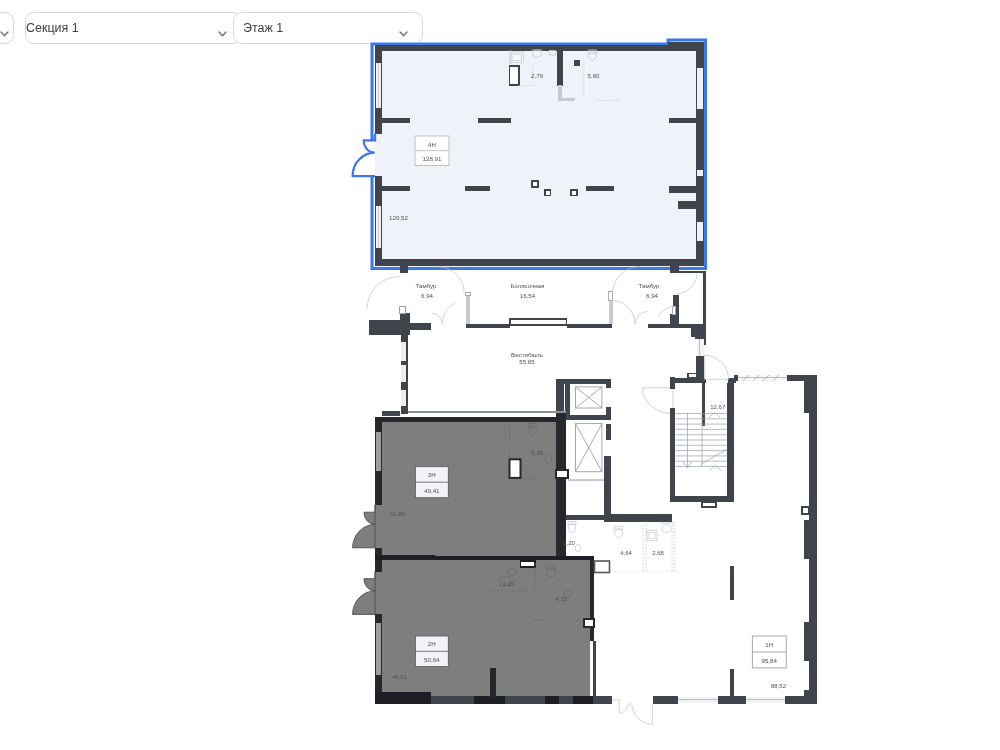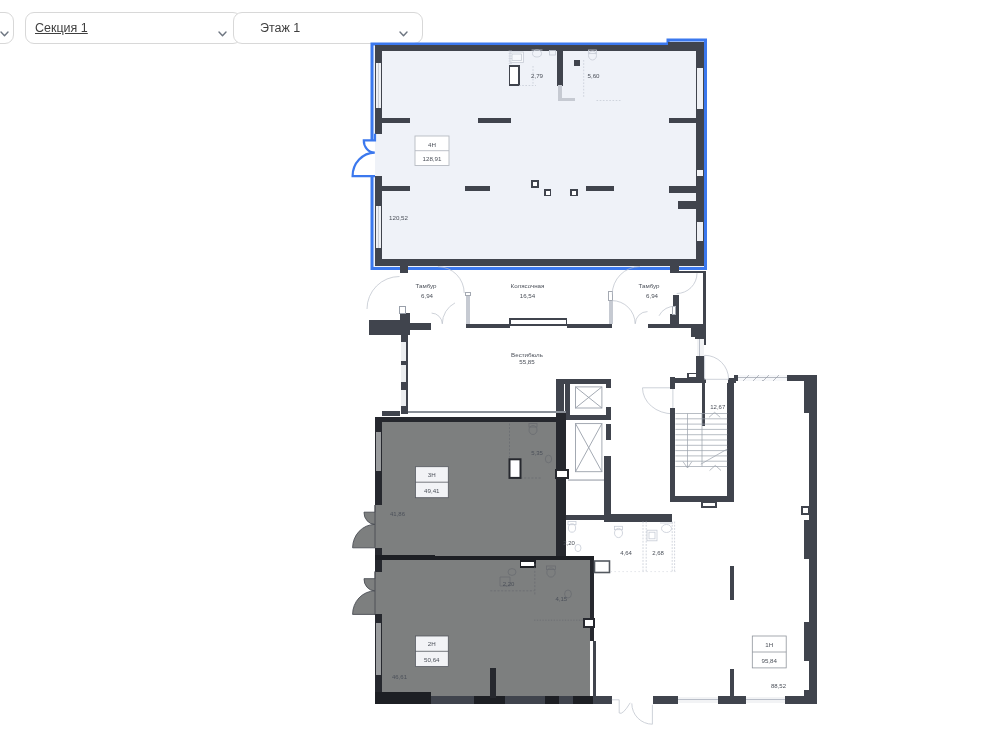--- a/index.html
+++ b/index.html
@@ -12,27 +12,27 @@
 </style>
 </head>
 <body>
 
 <div class="dd" style="left:-30px;width:44px;">
   <span class="chev" style="right:4px;"><svg width="9" height="6" viewBox="0 0 9 6">
         <path d="M1 1 L4.5 4.8 L8 1" fill="none" stroke="#6d7580" stroke-width="1.4" stroke-linecap="round" stroke-linejoin="round"></path>
       </svg></span>
 </div>
 
-<div class="dd" style="left:25px;width:217px;padding-left:9px;text-decoration:underline;">Секция 1
+<div class="dd" style="left:25px;width:217px;">Секция 1
   <span class="chev"><svg width="9" height="6" viewBox="0 0 9 6">
         <path d="M1 1 L4.5 4.8 L8 1" fill="none" stroke="#6d7580" stroke-width="1.4" stroke-linecap="round" stroke-linejoin="round"></path>
       </svg></span>
 </div>
 
-<div class="dd" style="left:233px;width:190px;padding-left:26px;">Этаж 1
+<div class="dd" style="left:233px;width:190px;padding-left:9px;">Этаж 1
   <span class="chev"><svg width="9" height="6" viewBox="0 0 9 6">
         <path d="M1 1 L4.5 4.8 L8 1" fill="none" stroke="#6d7580" stroke-width="1.4" stroke-linecap="round" stroke-linejoin="round"></path>
       </svg></span>
 </div>
 
 <svg id="plan" width="1000" height="750" viewBox="0 0 1000 750" style="position:absolute;left:0;top:0;" xmlns="http://www.w3.org/2000/svg">
 <g shape-rendering="crispEdges">
 
 <path d="M372 44 L668 44 L668 40 L705.5 40 L705.5 268.5 L372 268.5 Z" fill="#eff2f8"></path>
 

